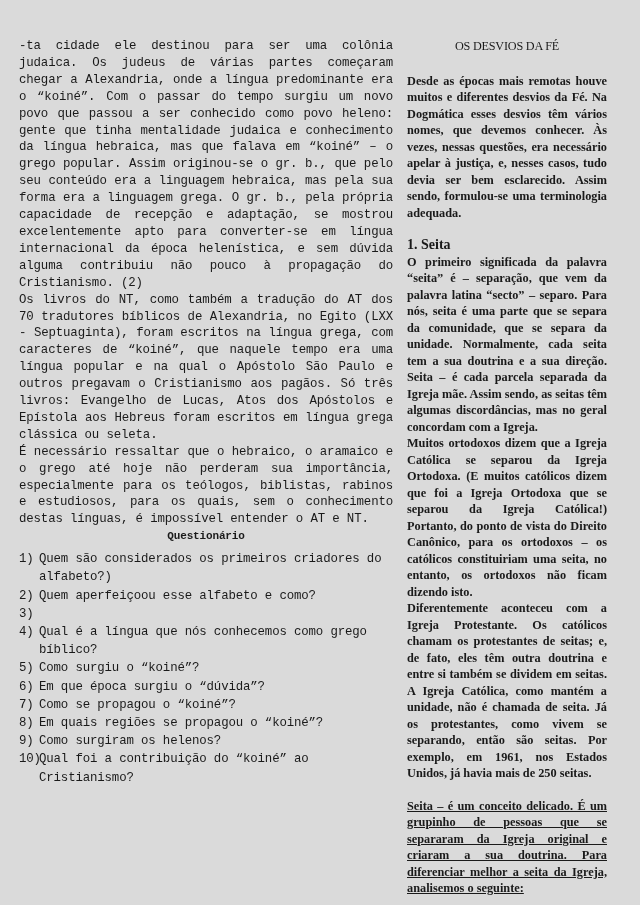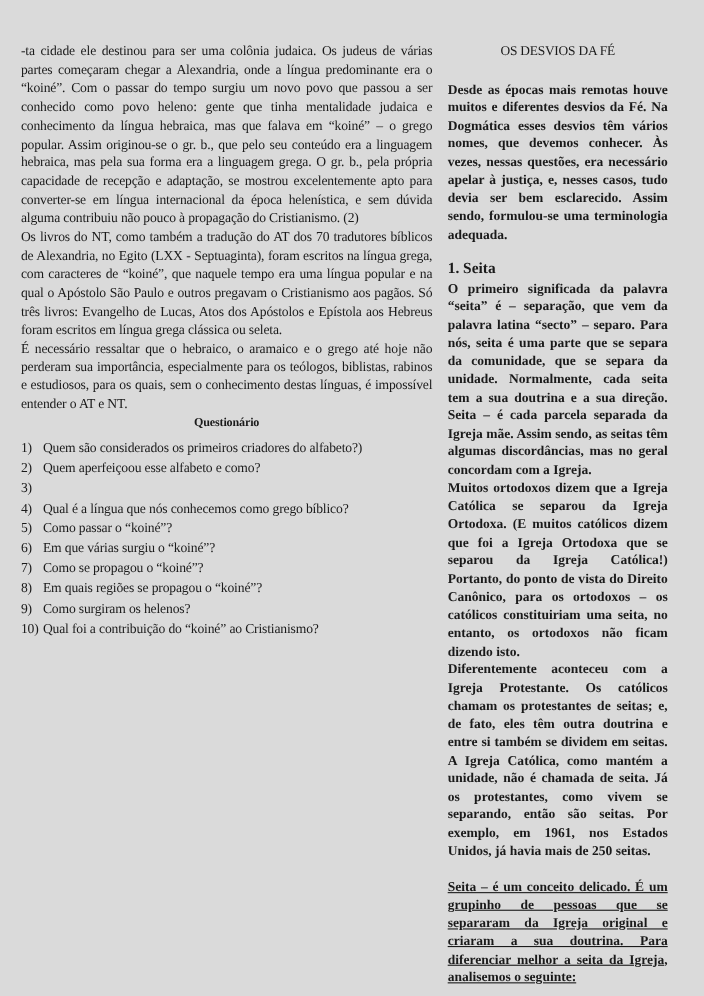--- a/index.html
+++ b/index.html
@@ -2,21 +2,21 @@
 <html><head>
   <meta charset="utf-8">
   <style>
     html, body { margin: 0; padding: 0; }
     body {
       width: 640px; height: 905px; background: #dadada; overflow: hidden;
       position: relative; color: #1a1a1a;
     }
     .left-col {
       position: absolute; left: 19px; top: 38px; width: 374px;
-      font-family: Liberation Serif, serif; font-size: 12.4px; line-height: 16.9px;
+      font-family: Liberation Mono, monospace; font-size: 12.4px; line-height: 16.9px;
       text-align: justify; letter-spacing: -0.15px;
     }
     .left-col p { margin: 0; }
     .q-title {
       text-align: center; font-weight: bold; margin: 0; font-size: 11px;
     }
     .q-list { list-style: none; margin: 5px 0 0 0; padding: 0; text-align: left; }
     .q-list li { display: flex; margin: 0; line-height: 18.2px; }
     .q-num { width: 20px; flex: 0 0 20px; }
     .right-col {
@@ -51,25 +51,25 @@
       </li>
     <li>
         <span class="q-num">3)</span>
       </li>
     <li>
         <span class="q-num">4)</span>
         <span>Qual é a língua que nós conhecemos como grego bíblico?</span>
       </li>
     <li>
         <span class="q-num">5)</span>
-        <span>Como passar o “koiné”?</span>
+        <span>Como surgiu o “koiné”?</span>
       </li>
     <li>
         <span class="q-num">6)</span>
-        <span>Em que várias surgiu o “koiné”?</span>
+        <span>Em que época surgiu o “dúvida”?</span>
       </li>
     <li>
         <span class="q-num">7)</span>
         <span>Como se propagou o “koiné”?</span>
       </li>
     <li>
         <span class="q-num">8)</span>
         <span>Em quais regiões se propagou o “koiné”?</span>
       </li>
     <li>

